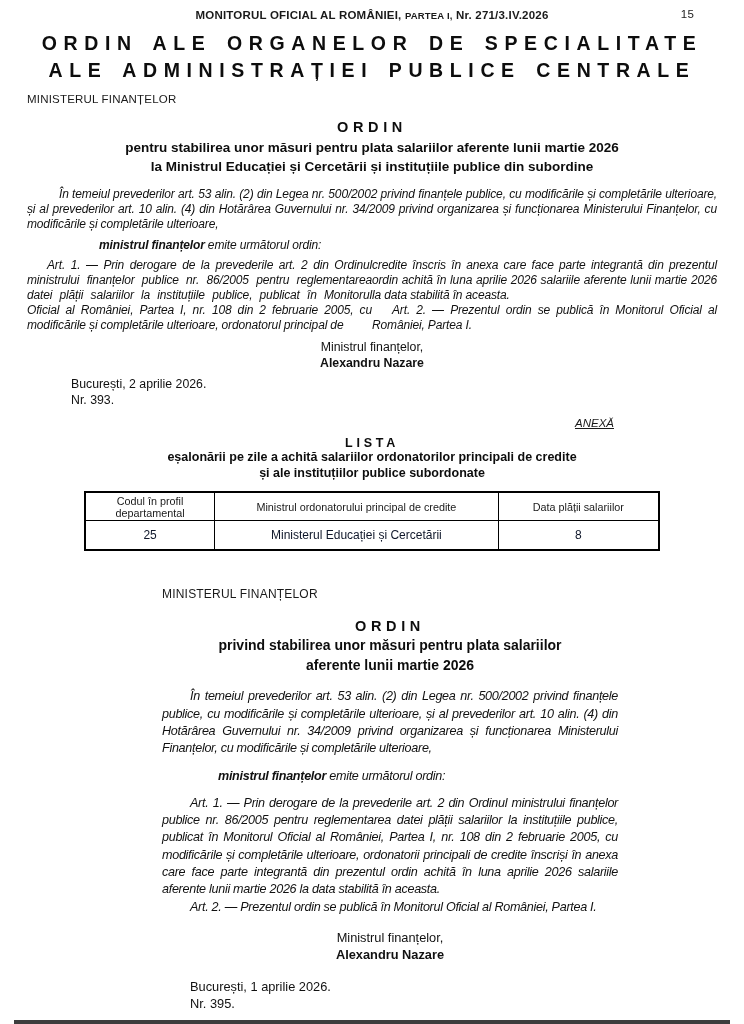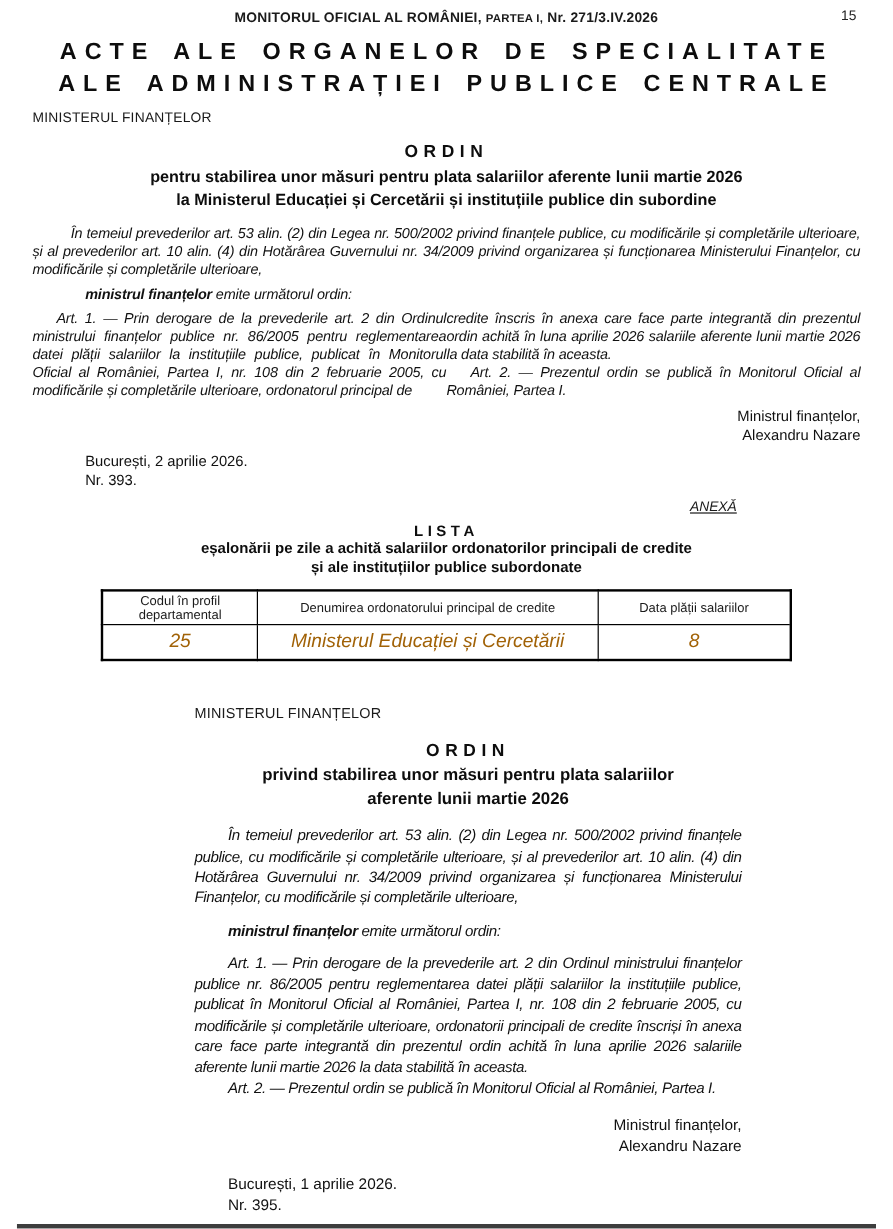--- a/index.html
+++ b/index.html
@@ -18,21 +18,21 @@
     position:relative;
     padding-top:9px;
     text-align:center;
     font-size:11.5px;
     font-weight:700;
     letter-spacing:.2px;
     color:#1a1a1a;
   }
   .running-head .part-small{font-size:9.5px;}
   .page-number{
-    position:absolute;top:8px;right:16px;
+    position:absolute;top:8px;right:36px;
     font-size:11.5px;font-weight:400;color:#222;margin-left:45px;
   }
   
   .section-banner{
     margin-top:9px;
     text-align:center;
     font-weight:700;
     font-size:19.5px;
     line-height:27px;
     letter-spacing:.34em;
@@ -47,31 +47,31 @@
     text-align:center;font-weight:700;font-size:14.5px;
     letter-spacing:.32em;color:#0d0d0d;
   }
   .ordin-subtitle{
     text-align:center;font-weight:700;font-size:13.5px;line-height:19px;color:#0d0d0d;
   }
   .body-text{
     font-size:12px;line-height:14.8px;letter-spacing:-.15px;
     text-align:justify;color:#111;
   }
-  .sig-role{text-align:right;font-size:12.3px;line-height:16px;}
-  .sig-name{text-align:right;font-size:12.3px;line-height:16px;font-weight:400;}
+  .sig-role{text-align:center;font-size:12.3px;line-height:16px;}
+  .sig-name{text-align:center;font-size:12.3px;line-height:16px;font-weight:700;}
   .place-date{font-size:12.3px;line-height:15.5px;}
   
   .o1-wrap{padding:0 13px;}
   .o1-ministry{margin-top:9px;}
   .o1-title{margin-top:14px;}
   .o1-sub{margin-top:3px;}
   .o1-preamble{margin-top:11px;text-indent:32px;}
   .o1-emite{margin-top:7px;text-indent:44px;font-size:12px;letter-spacing:-.15px;}
-  .emite-bold{font-weight:700;}
+  .emite-bold{font-weight:700;margin-left:28px;}
   .two-cols{margin-top:6px;display:flex;justify-content:space-between;}
   .col{width:349px;}
   .col p{margin:0;text-indent:20px;}
   .o1-signature{margin-top:7px;}
   .o1-placedate{margin-top:6px;padding-left:44px;}
   
   .annex-label{
     margin-top:9px;padding-right:116px;
     text-align:right;font-size:11.5px;font-style:italic;color:#1a1a1a;
   }
@@ -87,21 +87,21 @@
     margin:10px auto 16px auto;
     border-collapse:collapse;
     width:576px;
   }
   .annex-table td{
     border:1px solid #000;
     text-align:center;vertical-align:middle;
   }
   .annex-table{border:2px solid #000;}
   .annex-table .th-cell{font-size:10.8px;height:25px;color:#1a1a1a;}
-  .annex-table .td-cell{font-size:16px;height:26px;color:#a16207;font-style:italic;}
+  .annex-table .td-cell{font-size:12px;height:26px;color:#0f172a;}
   .col-code{width:128px;}
   .col-name{width:287px;}
   .col-date{width:161px;}
   
   .o2-wrap{
     margin-top:36px;
     margin-left:148px;
     width:456px;
   }
   .o2-title{margin-top:17px;}
@@ -126,31 +126,31 @@
 <div class="page">
 
   <div class="running-head">
     <span>MONITORUL OFICIAL AL ROMÂNIEI,</span>
     <span class="part-small">PARTEA I,</span>
     <span>Nr. 271/3.IV.2026</span>
     <span class="page-number">15</span>
   </div>
 
   <div class="section-banner">
-    <div>ACTE ALE ORGANELOR DE SPECIALITATE</div>
+    <div>ORDIN ALE ORGANELOR DE SPECIALITATE</div>
     <div>ALE ADMINISTRAȚIEI PUBLICE CENTRALE</div>
   </div>
 
   <div class="o1-wrap">
     <div class="ministry o1-ministry">MINISTERUL FINANȚELOR</div>
 
     <div class="ordin-title o1-title">ORDIN</div>
     <div class="ordin-subtitle o1-sub">
       <div>pentru stabilirea unor măsuri pentru plata salariilor aferente lunii martie 2026</div>
-      <div>la Ministerul Educației și Cercetării și instituțiile publice din subordine</div>
+      <div>la Ministrul Educației și Cercetării și instituțiile publice din subordine</div>
     </div>
 
     <p class="body-text o1-preamble">În temeiul prevederilor art. 53 alin. (2) din Legea nr. 500/2002 privind finanțele publice, cu modificările și completările ulterioare, și al prevederilor art. 10 alin. (4) din Hotărârea Guvernului nr. 34/2009 privind organizarea și funcționarea Ministerului Finanțelor, cu modificările și completările ulterioare,</p>
 
     <p class="o1-emite"><span class="emite-bold">ministrul finanțelor</span><span> emite următorul ordin:</span></p>
 
     <div class="two-cols">
       <div class="col body-text">
         <p>Art. 1. — Prin derogare de la prevederile art. 2 din Ordinul ministrului finanțelor publice nr. 86/2005 pentru reglementarea datei plății salariilor la instituțiile publice, publicat în Monitorul Oficial al României, Partea I, nr. 108 din 2 februarie 2005, cu modificările și completările ulterioare, ordonatorul principal de</p>
       </div>
@@ -177,21 +177,21 @@
     <div class="lista-title">LISTA</div>
     <div class="lista-sub">
       <div>eșalonării pe zile a achită salariilor ordonatorilor principali de credite</div>
       <div>și ale instituțiilor publice subordonate</div>
     </div>
 
     <table class="annex-table">
       <tbody>
         <tr>
           <td class="th-cell col-code">Codul în profil departamental</td>
-          <td class="th-cell col-name">Denumirea ordonatorului principal de credite</td>
+          <td class="th-cell col-name">Ministrul ordonatorului principal de credite</td>
           <td class="th-cell col-date">Data plății salariilor</td>
         </tr>
         <tr>
           <td class="td-cell col-code">25</td>
           <td class="td-cell col-name">Ministerul Educației și Cercetării</td>
           <td class="td-cell col-date">8</td>
         </tr>
       </tbody>
     </table>
   </div>

